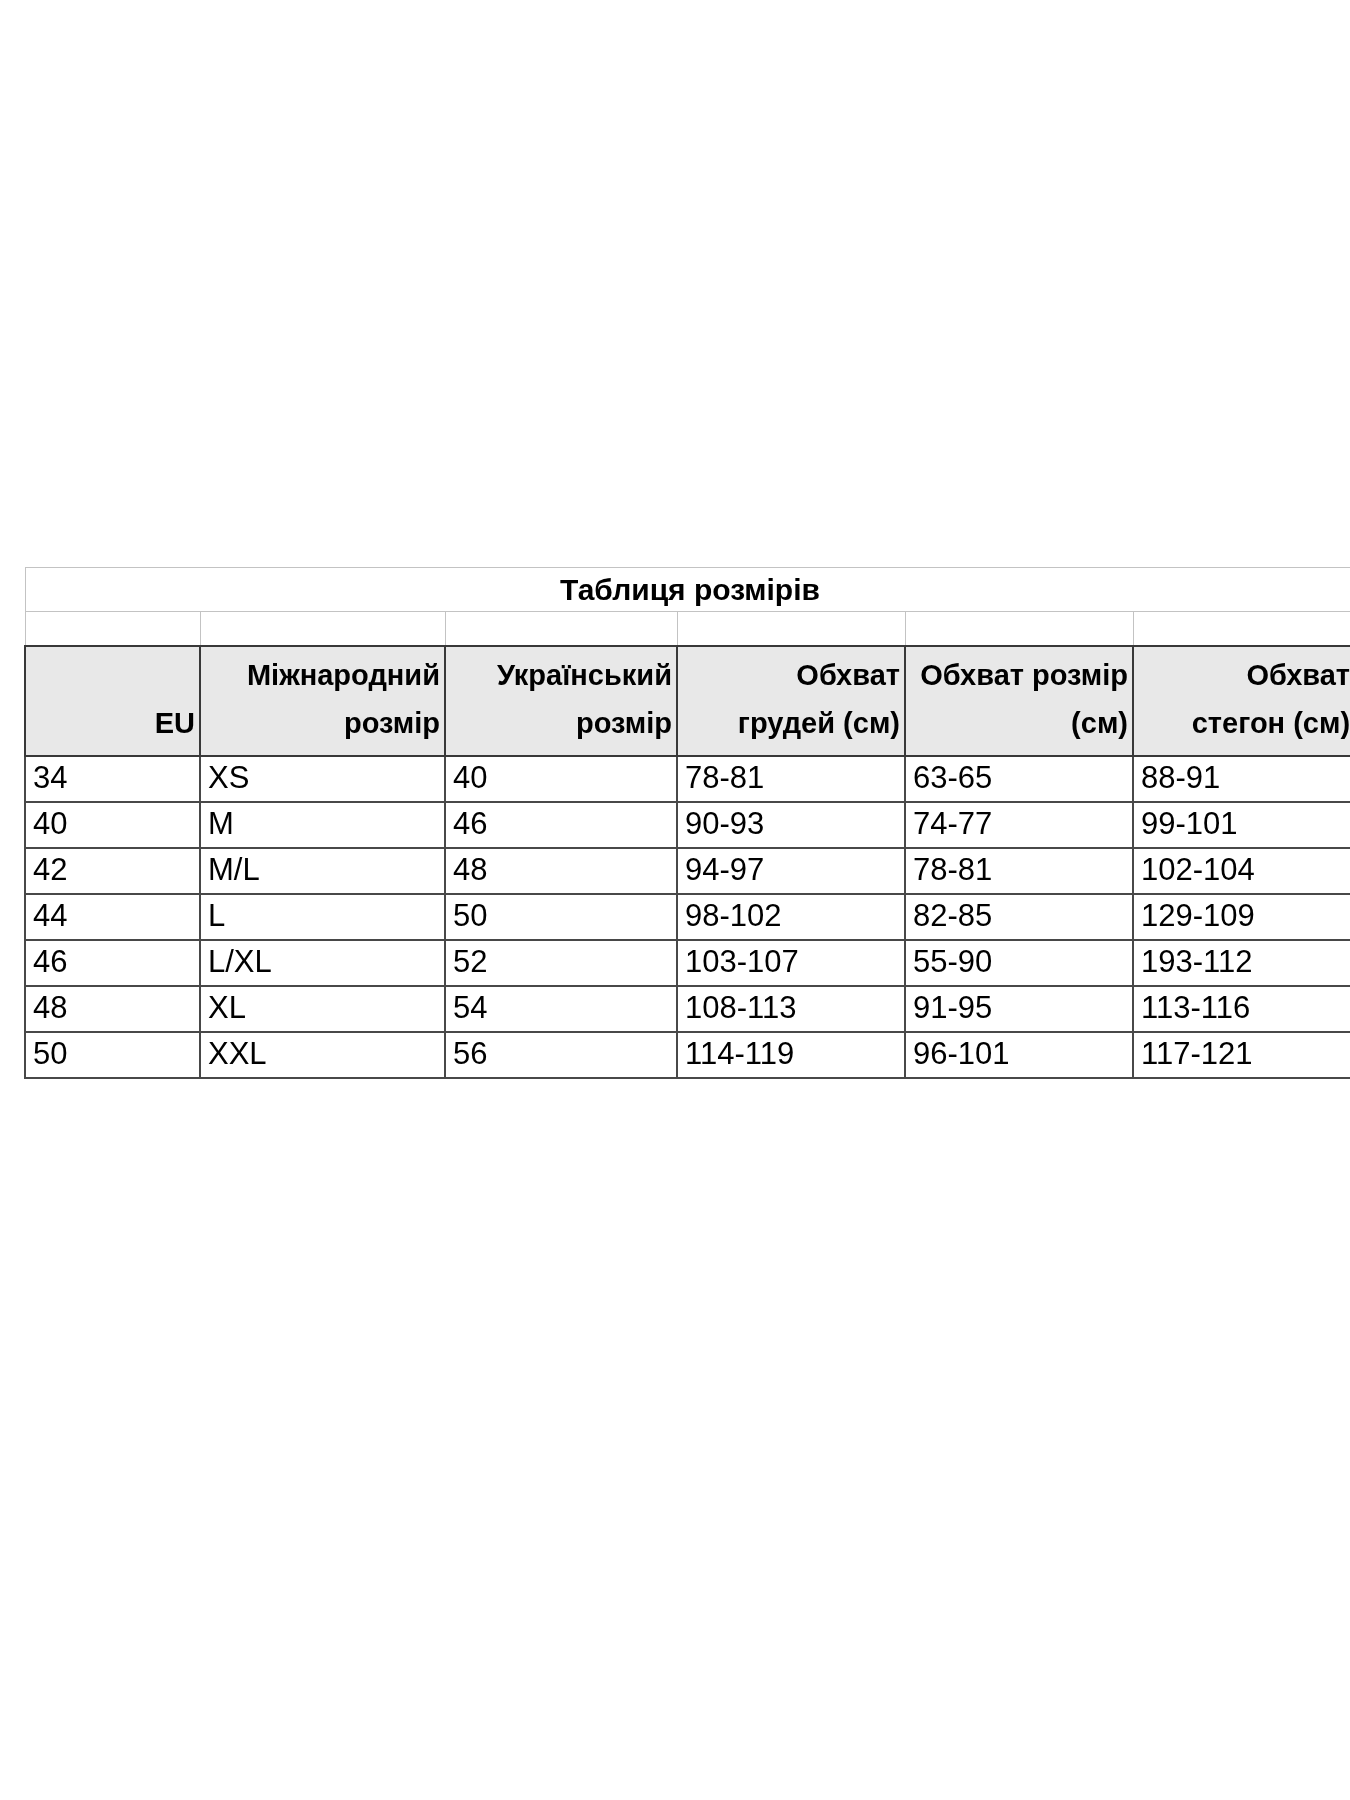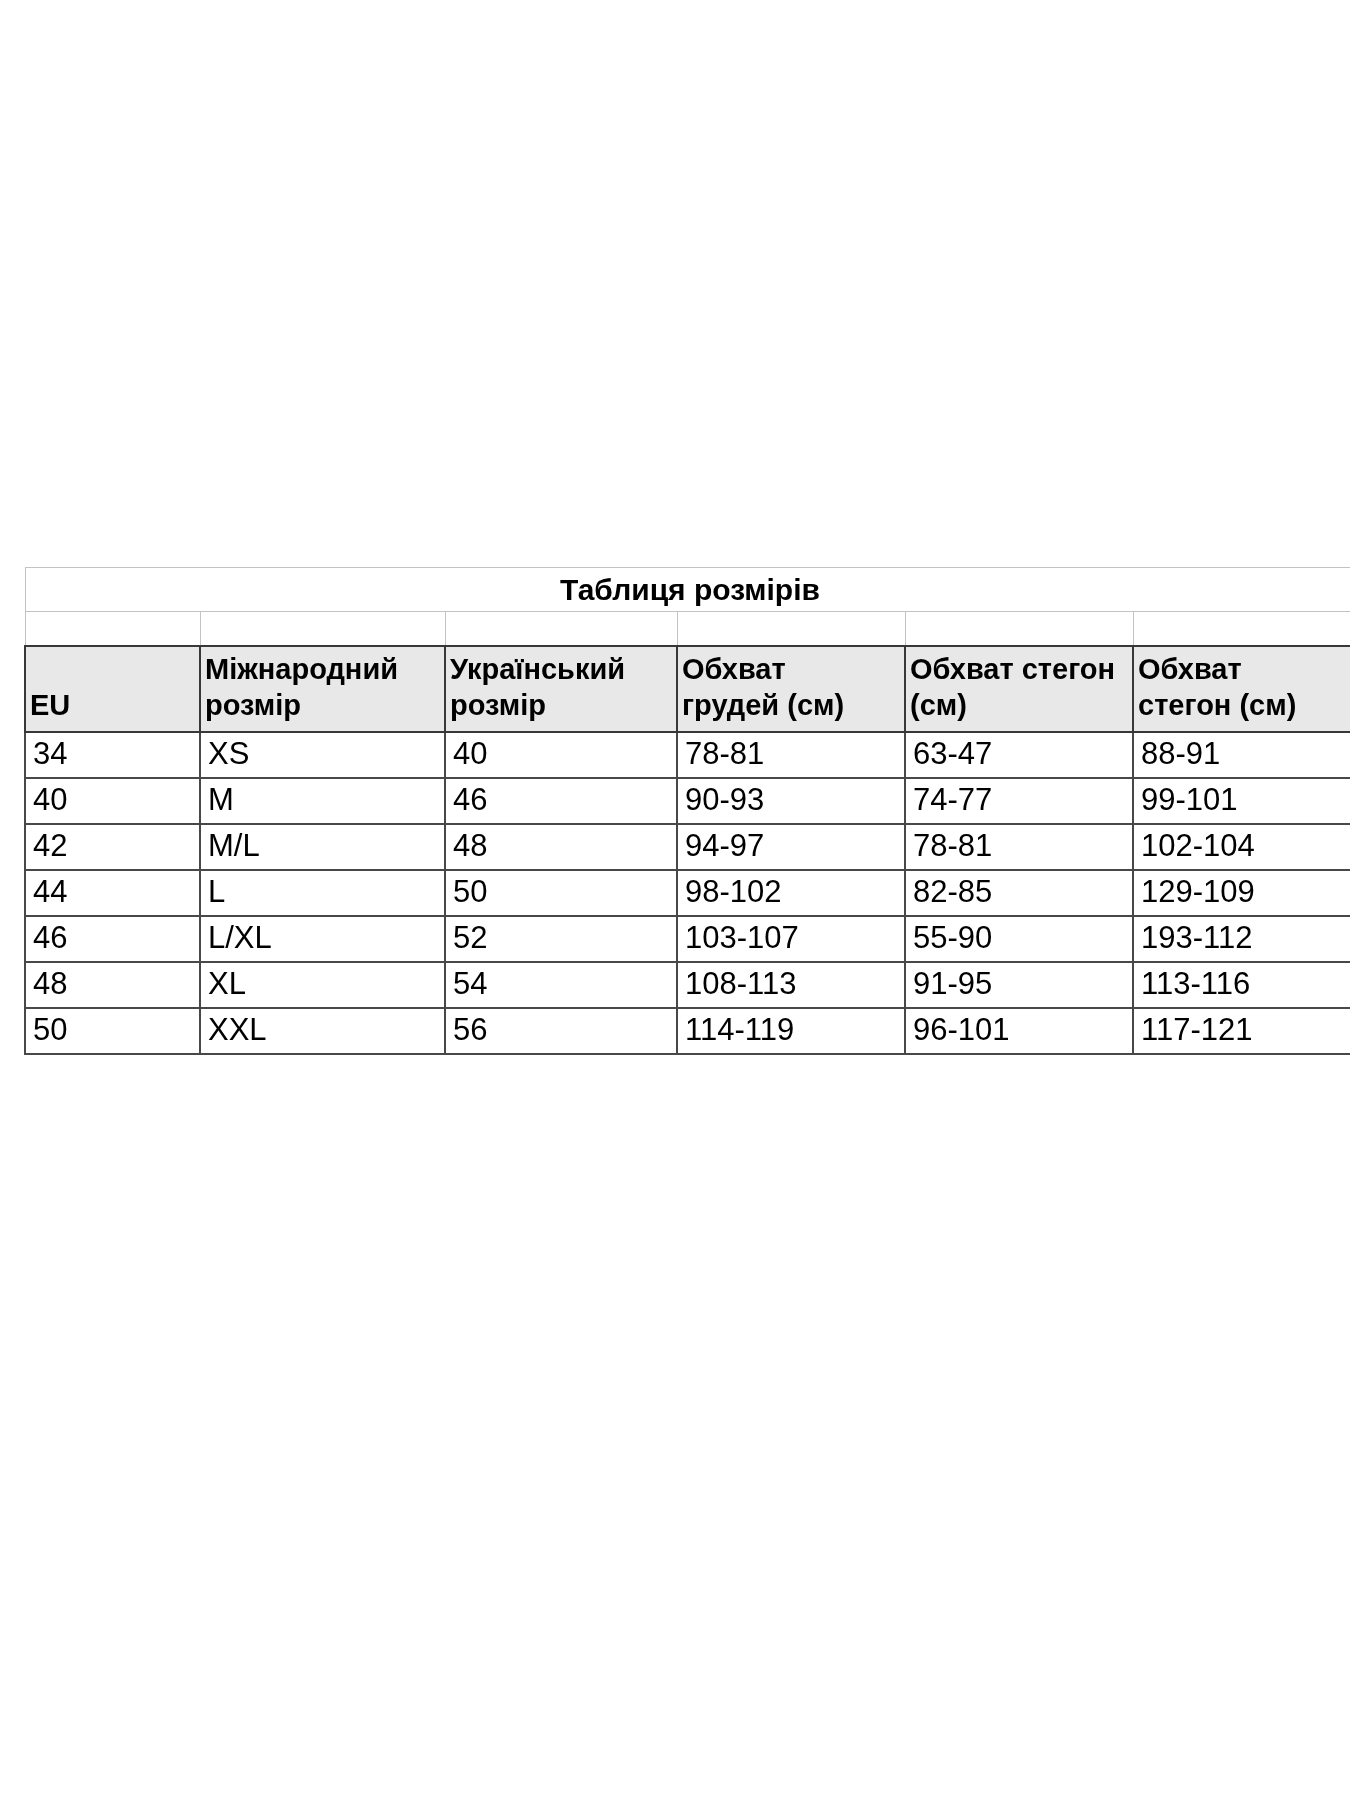--- a/index.html
+++ b/index.html
@@ -42,22 +42,22 @@
     height: 33px;
     padding: 0;
     background: #ffffff;
   }
   
   td.head-cell {
     border: 2px solid #383838;
     background: #e8e8e8;
     font-weight: bold;
     font-size: 29px;
-    line-height: 36px;
-    text-align: left;
+    line-height: 48px;
+    text-align: right;
     vertical-align: bottom;
     padding: 4px 4px 8px 4px;
     white-space: pre-line;
     height: 69px;
   }
   
   td.data-cell {
     border: 2px solid #484848;
     font-size: 31px;
     text-align: left;
@@ -94,33 +94,33 @@
           <td class="spacer-cell"></td>
         </tr>
       <tr>
           <td class="head-cell">EU</td>
           <td class="head-cell">Міжнародний
 розмір</td>
           <td class="head-cell">Український
 розмір</td>
           <td class="head-cell">Обхват
 грудей (см)</td>
-          <td class="head-cell">Обхват стегон
+          <td class="head-cell">Обхват розмір
 (см)</td>
           <td class="head-cell">Обхват
 стегон (см)</td>
         </tr>
     </tbody>
     <tbody>
         <tr>
           <td class="data-cell">34</td>
           <td class="data-cell">XS</td>
           <td class="data-cell">40</td>
           <td class="data-cell">78-81</td>
-          <td class="data-cell">63-47</td>
+          <td class="data-cell">63-65</td>
           <td class="data-cell">88-91</td>
         </tr>
         <tr>
           <td class="data-cell">40</td>
           <td class="data-cell">M</td>
           <td class="data-cell">46</td>
           <td class="data-cell">90-93</td>
           <td class="data-cell">74-77</td>
           <td class="data-cell">99-101</td>
         </tr>

